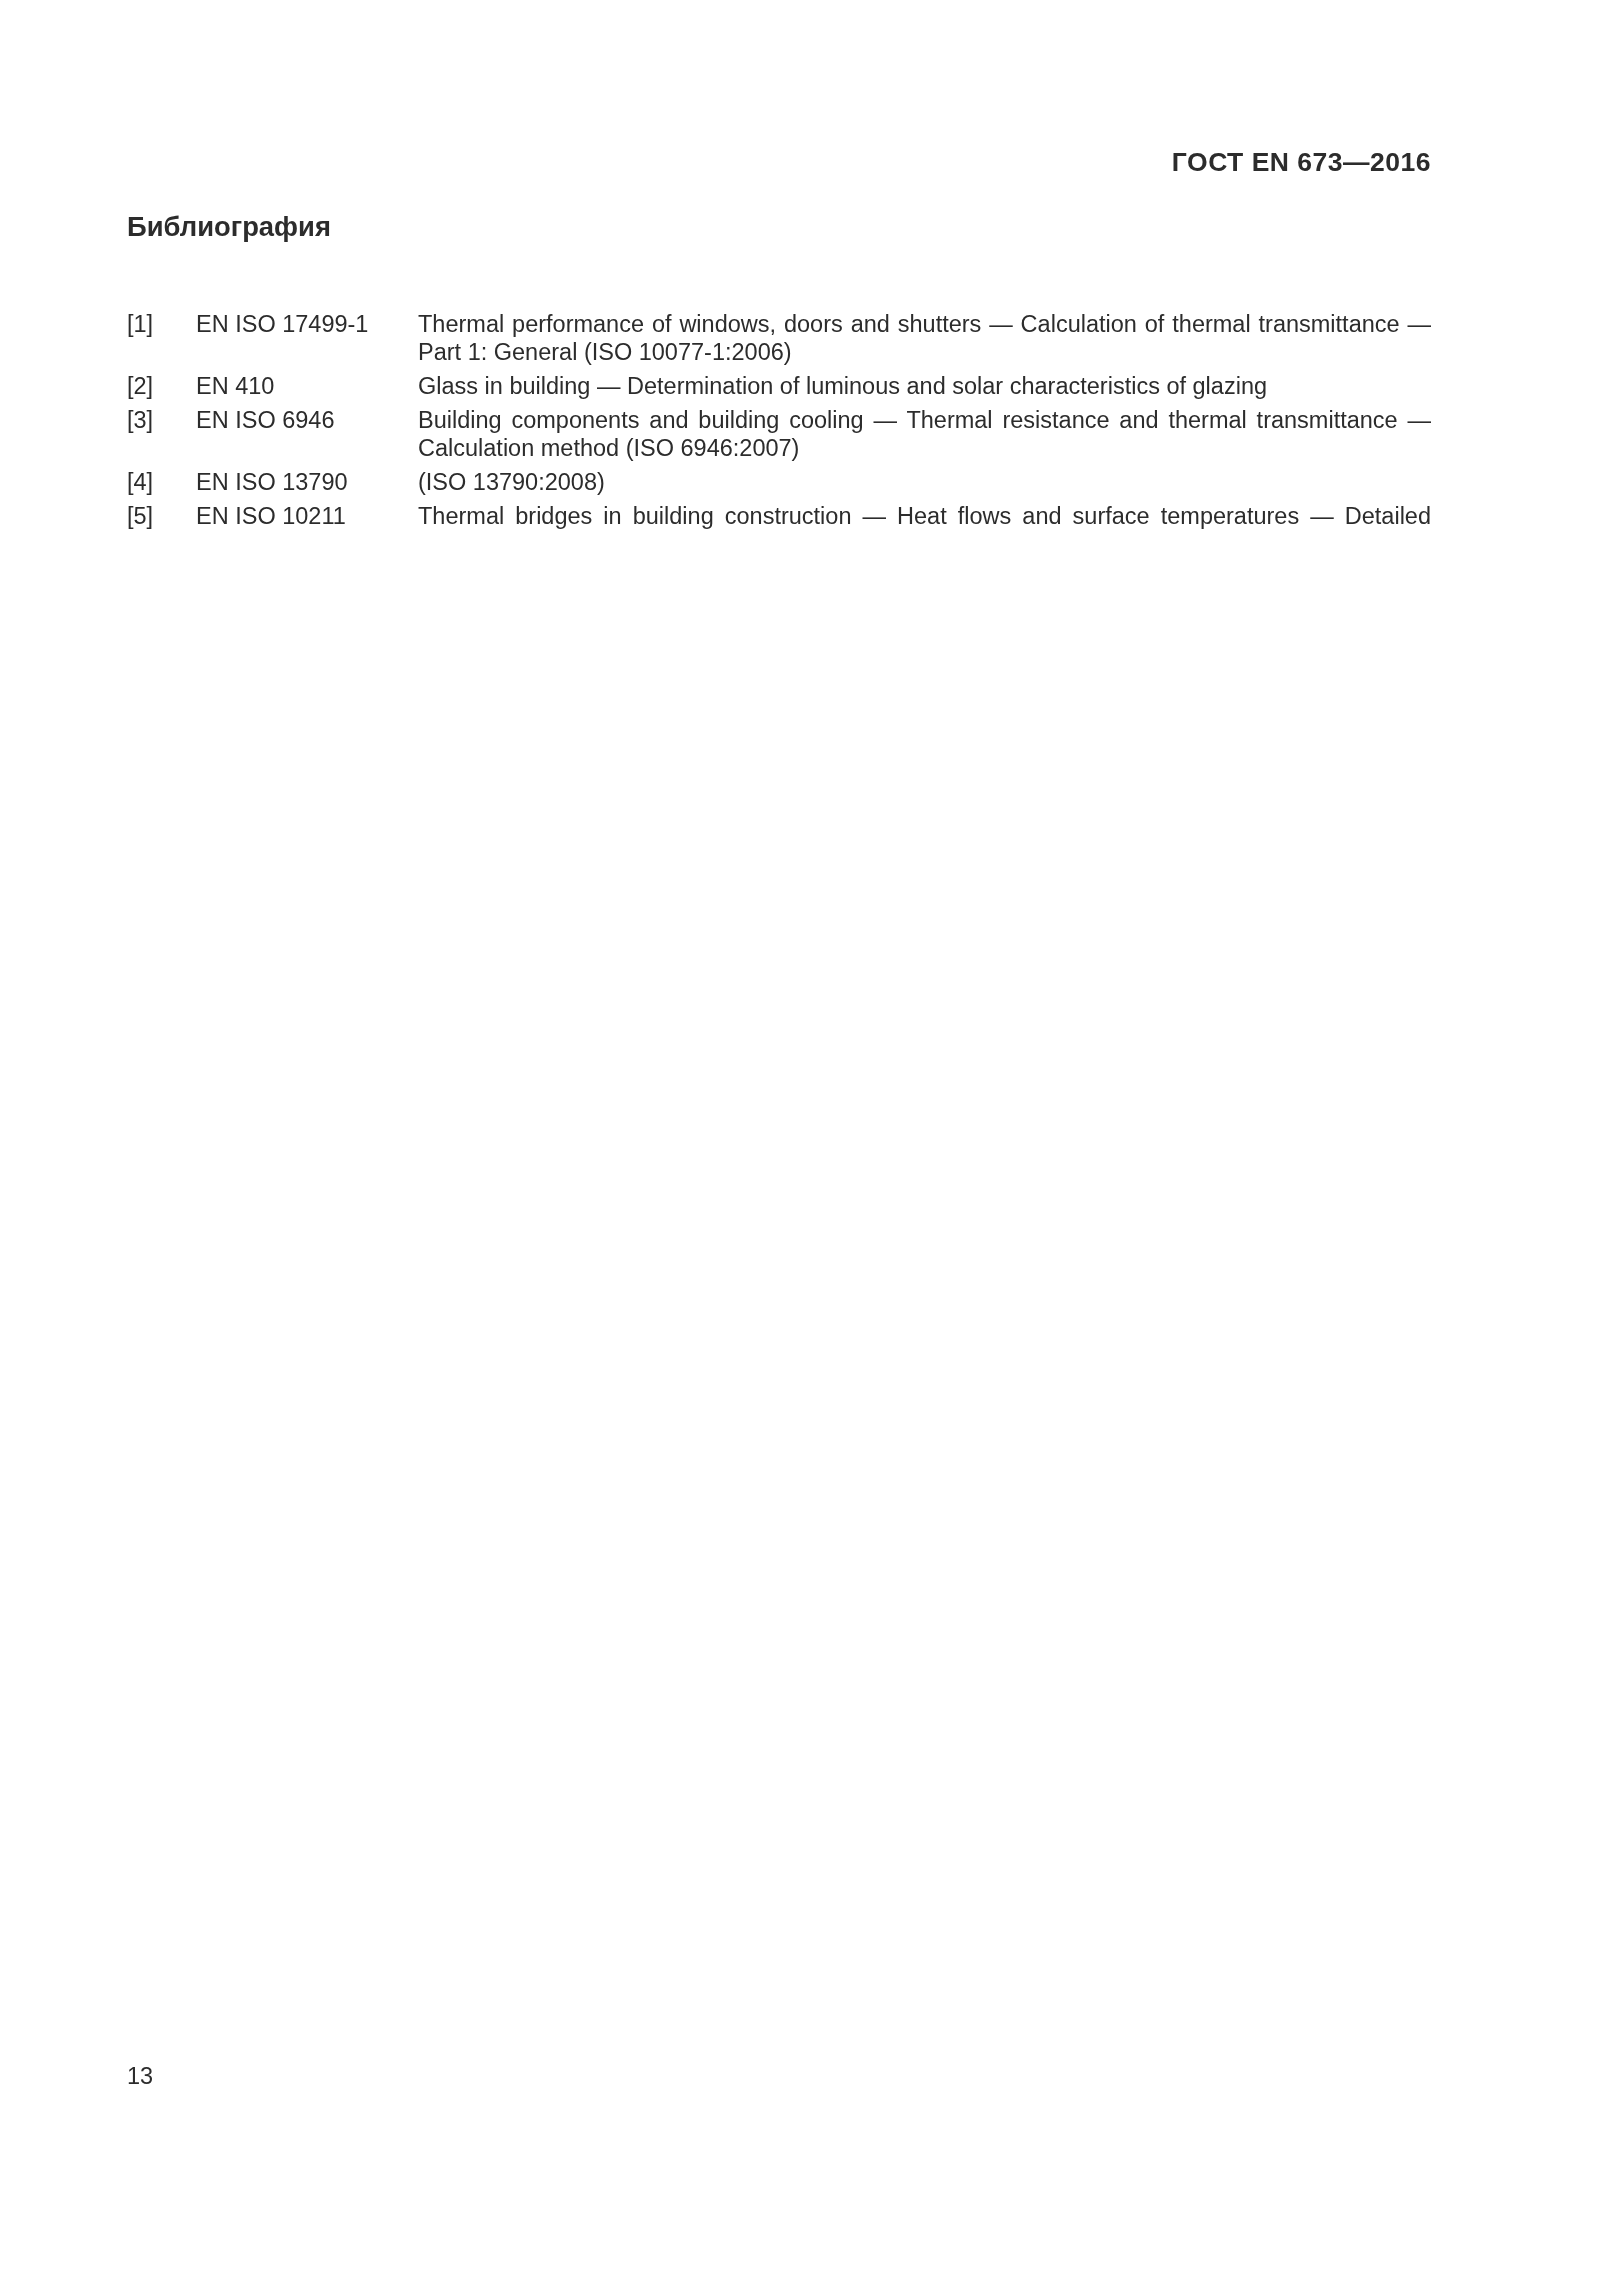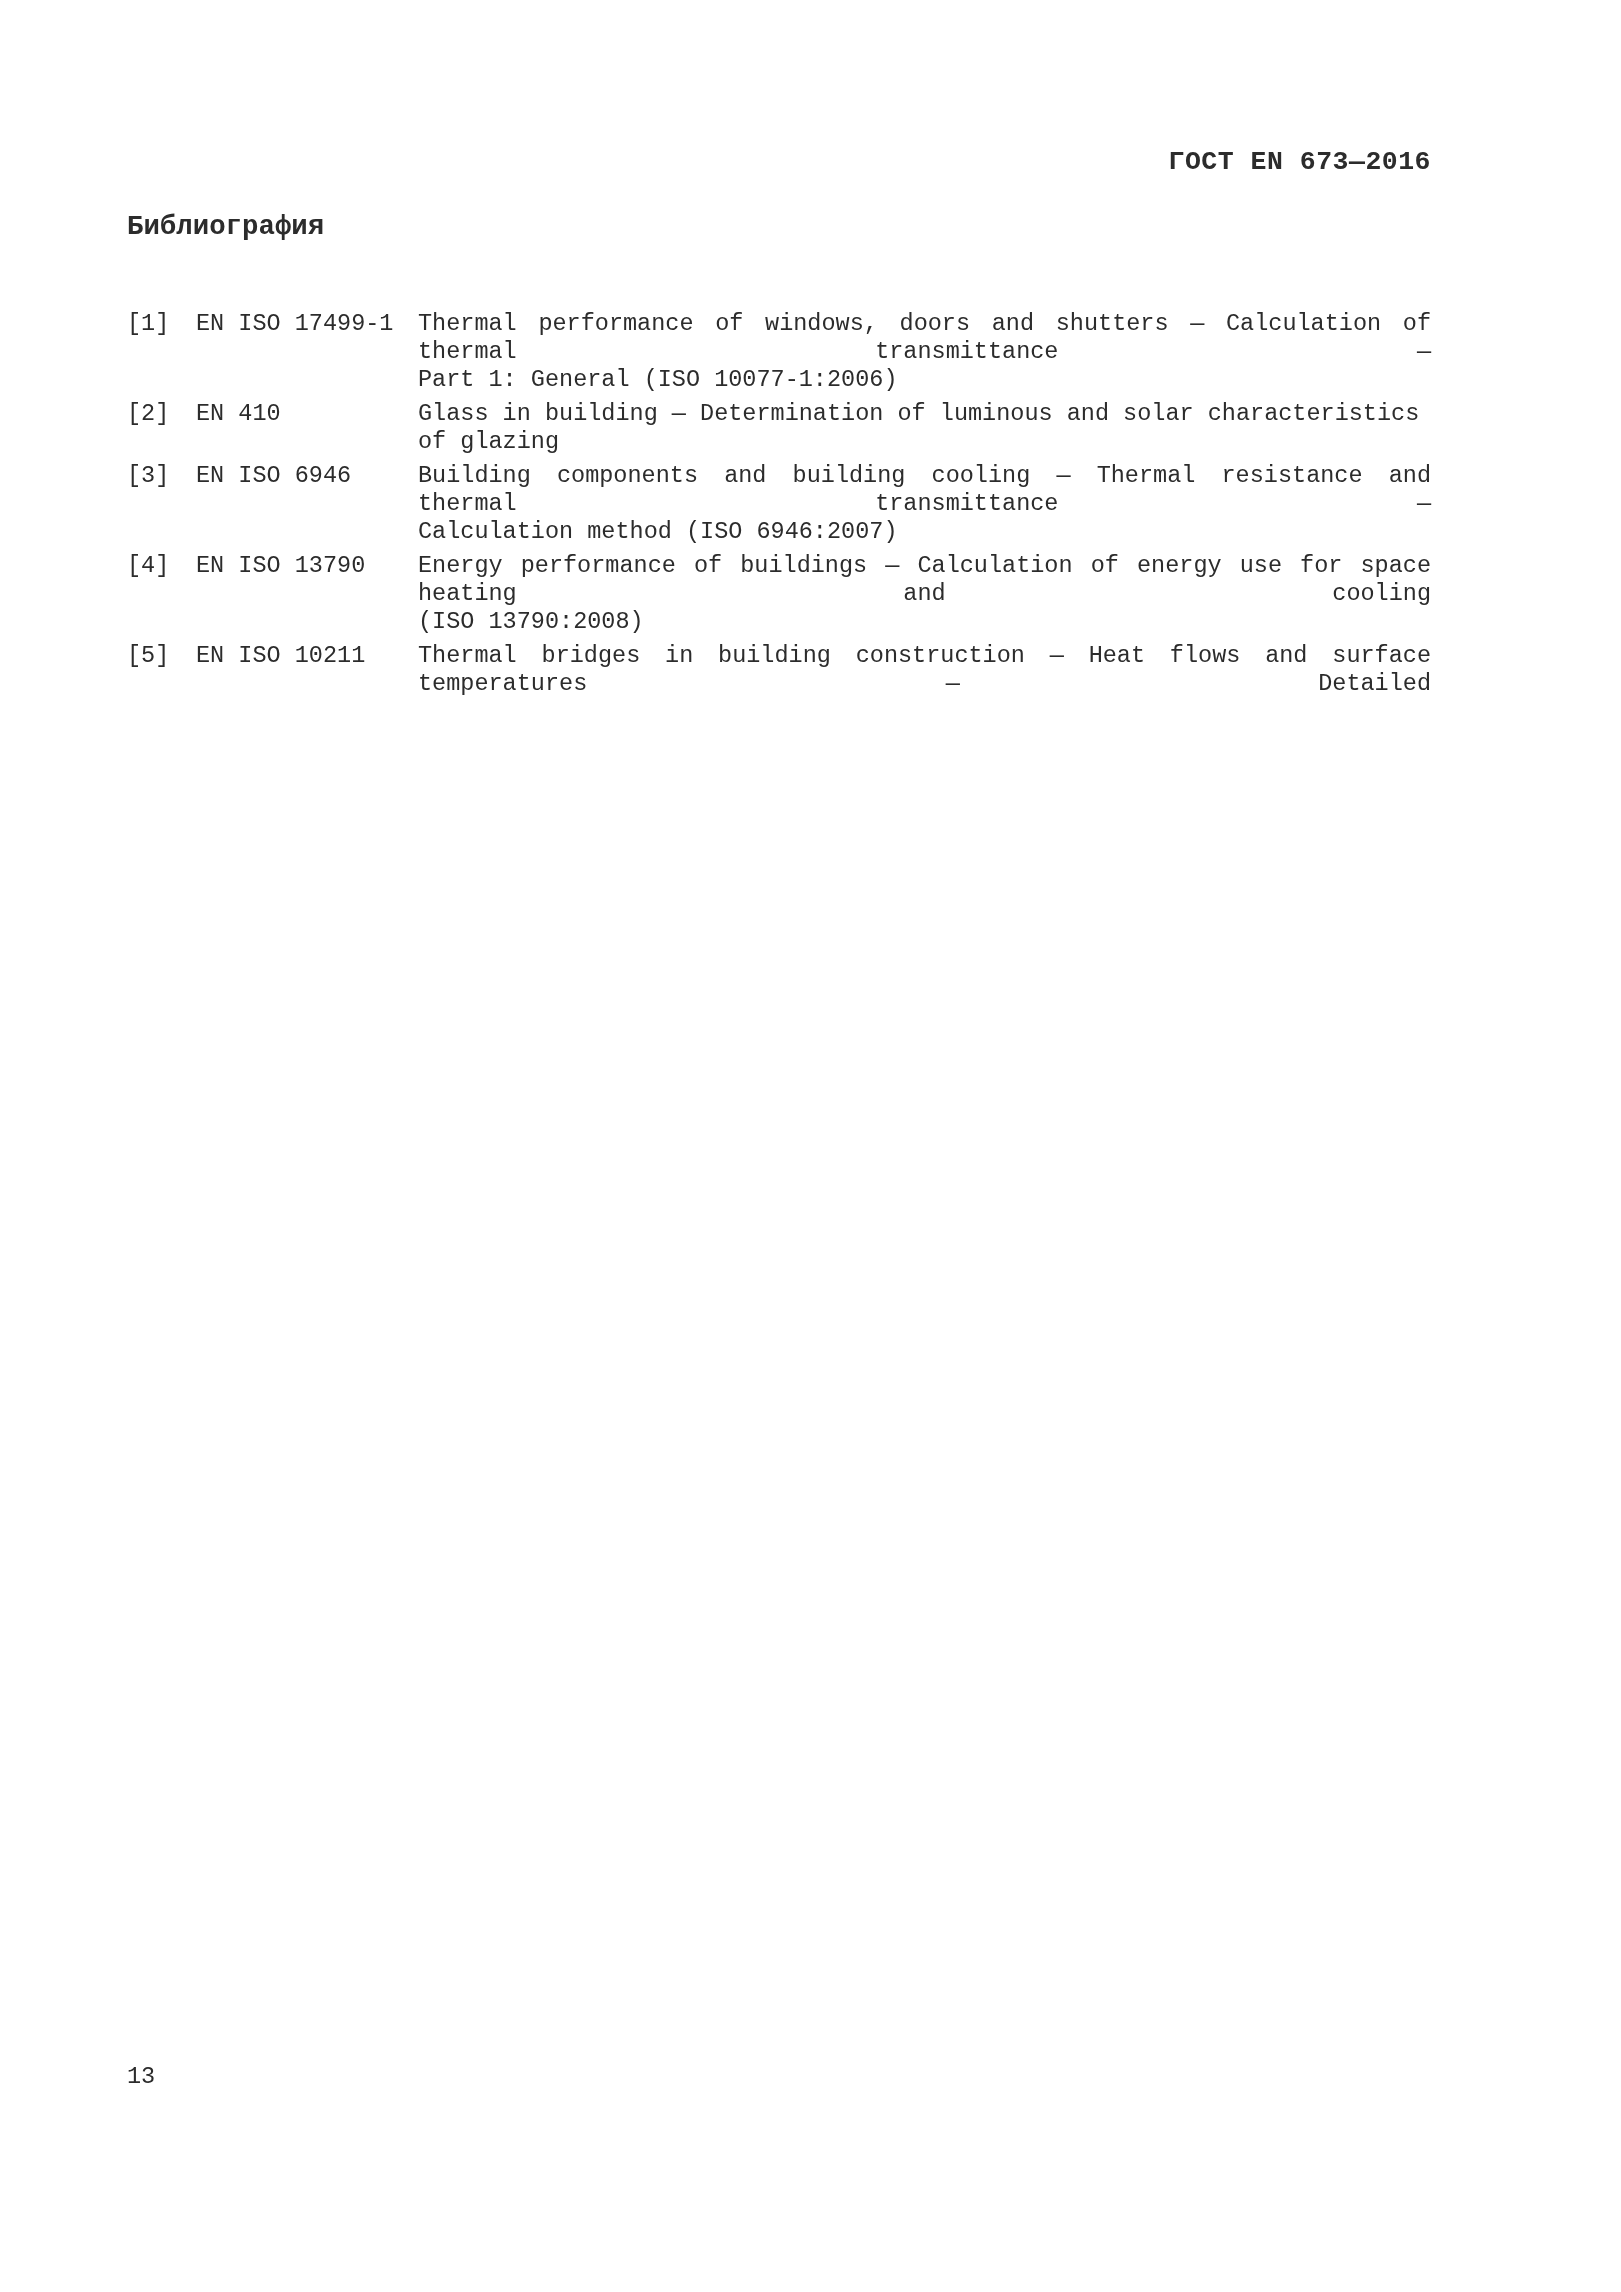--- a/index.html
+++ b/index.html
@@ -5,21 +5,21 @@
   html, body {
     margin: 0;
     padding: 0;
     background: #ffffff;
   }
   .page {
     position: relative;
     width: 1621px;
     height: 2293px;
     background: #ffffff;
-    font-family: Liberation Mono, monospace;
+    font-family: Liberation Sans, sans-serif;
     color: #2c2c2c;
     overflow: hidden;
   }
   .doc-header {
     position: absolute;
     top: 148px;
     left: 127px;
     width: 1304px;
     text-align: right;
     font-size: 26.5px;
@@ -104,21 +104,20 @@
     <div class="ref-text">
           <div class="ref-line stretch">Building components and building cooling — Thermal resistance and thermal transmittance —</div>
           <div class="ref-line">Calculation method (ISO 6946:2007)</div>
         </div>
   </div>
 
   <div class="ref-row">
     <span class="ref-num">[4]</span>
     <span class="ref-code">EN ISO 13790</span>
     <div class="ref-text">
-          <div class="ref-line stretch">Energy performance of buildings — Calculation of energy use for space heating and cooling</div>
           <div class="ref-line">(ISO 13790:2008)</div>
         </div>
   </div>
 
   <div class="ref-row">
     <span class="ref-num">[5]</span>
     <span class="ref-code">EN ISO 10211</span>
     <div class="ref-text">
           <div class="ref-line stretch">Thermal bridges in building construction — Heat flows and surface temperatures — Detailed</div>
         </div>

